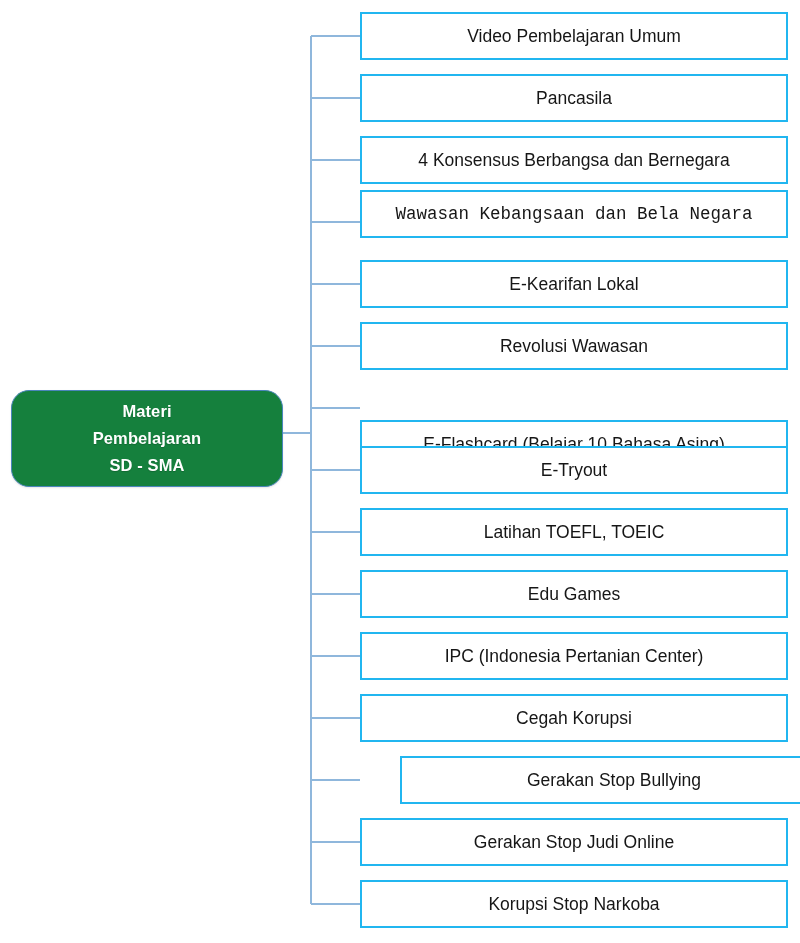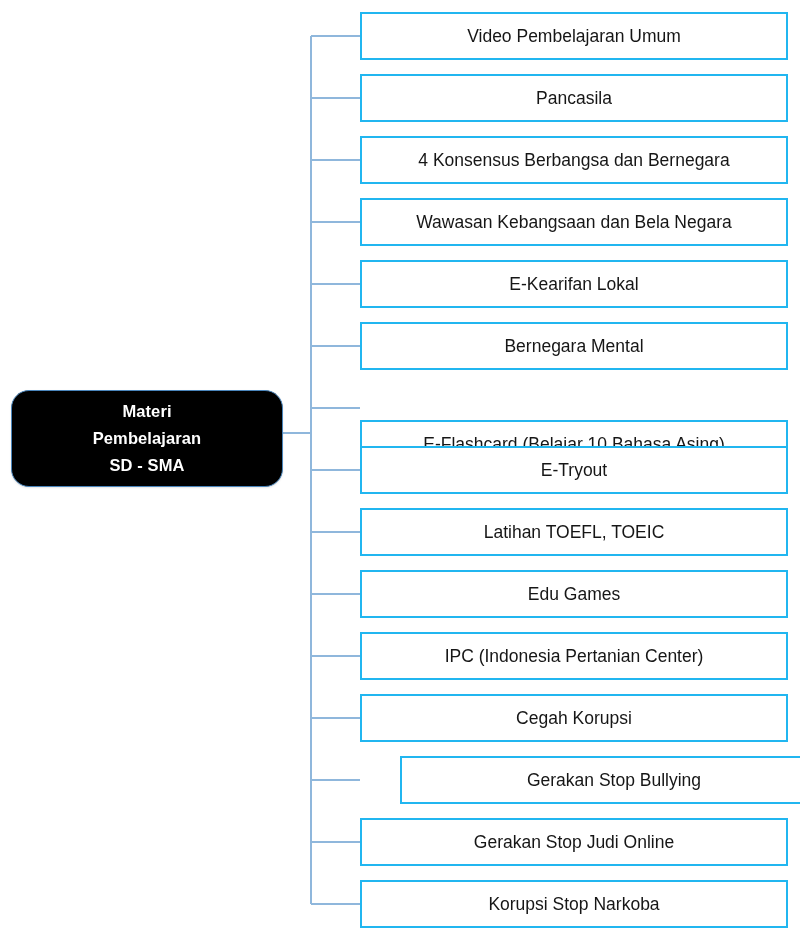--- a/index.html
+++ b/index.html
@@ -50,21 +50,21 @@
   }
 
   
   #root-node {
     position: absolute;
     left: 11px;
     top: 390px;
     width: 272px;
     height: 97px;
     box-sizing: border-box;
-    background: #000000;
+    background: #15803d;
     border: 1.5px solid #4a85bb;
     border-radius: 18px;
     display: flex;
     align-items: center;
     justify-content: center;
     text-align: center;
     box-shadow: 0 1px 2px rgba(0,0,0,0.10);
   }
   #root-node .root-label {
     color: #ffffff;
@@ -134,28 +134,28 @@
   <div id="leaf-container">
       <div class="leaf-node" style="top: 12px;">
         <span class="leaf-label">Video Pembelajaran Umum</span>
       </div>
       <div class="leaf-node" style="top: 74px;">
         <span class="leaf-label">Pancasila</span>
       </div>
       <div class="leaf-node" style="top: 136px;">
         <span class="leaf-label">4 Konsensus Berbangsa dan Bernegara</span>
       </div>
-      <div class="leaf-node" style="top: 198px;">
+      <div class="leaf-node" style="top: 190px; font-family: Liberation Mono, monospace;">
         <span class="leaf-label">Wawasan Kebangsaan dan Bela Negara</span>
       </div>
       <div class="leaf-node" style="top: 260px;">
         <span class="leaf-label">E-Kearifan Lokal</span>
       </div>
       <div class="leaf-node" style="top: 322px;">
-        <span class="leaf-label">Bernegara Mental</span>
+        <span class="leaf-label">Revolusi Wawasan</span>
       </div>
       <div class="leaf-node" style="top: 384px; margin-top: 36px;">
         <span class="leaf-label">E-Flashcard (Belajar 10 Bahasa Asing)</span>
       </div>
       <div class="leaf-node" style="top: 446px;">
         <span class="leaf-label">E-Tryout</span>
       </div>
       <div class="leaf-node" style="top: 508px; align-items: center;">
         <span class="leaf-label">Latihan TOEFL, TOEIC</span>
       </div>

